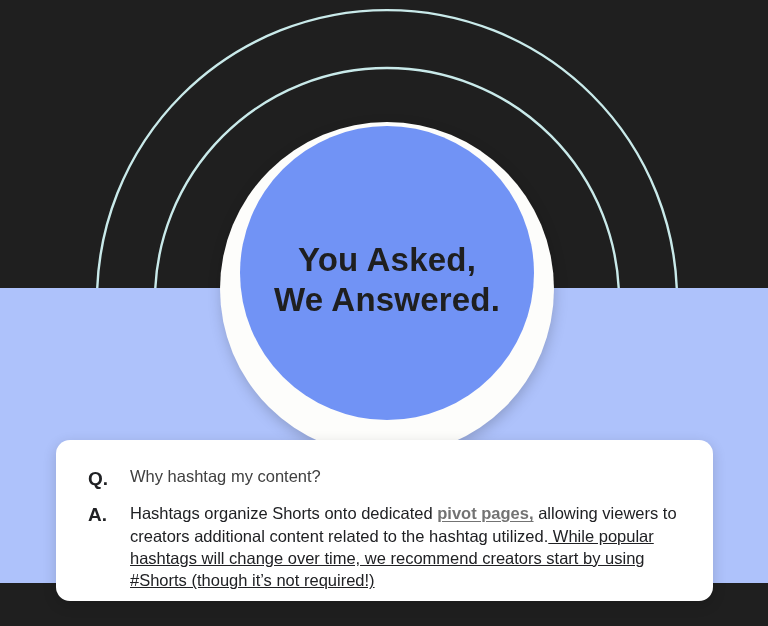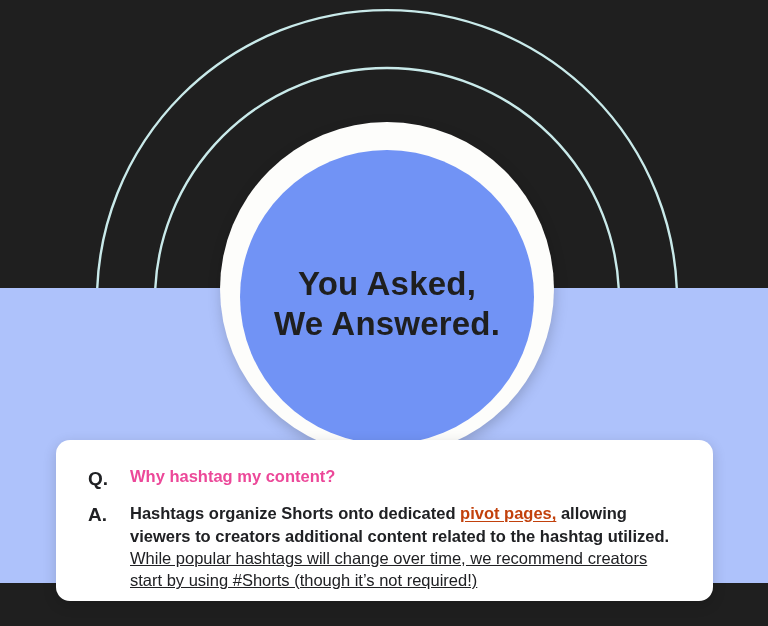--- a/index.html
+++ b/index.html
@@ -57,21 +57,21 @@
   }
   .hero-ring {
     position: absolute;
     left: 220px; top: 122px;
     width: 334px; height: 334px;
     border-radius: 50%;
     background: #fdfdfb;
   }
   .hero-circle {
     position: absolute;
-    left: 240px; top: 150px;
+    left: 240px; top: 126px;
     width: 294px; height: 294px;
     border-radius: 50%;
     background: #7193f5;
     display: flex;
     align-items: center;
     justify-content: center;
   }
   .hero-title {
     color: #1f1f1f;
     font-size: 33px;
@@ -103,33 +103,33 @@
   .faq-marker {
     flex: 0 0 42px;
     font-size: 19px;
     font-weight: 700;
     color: #202124;
     line-height: 1.32;
     padding-left: 2px;
   }
   .faq-question {
     font-size: 16.5px;
-    color: #ec4899;
+    color: #404040;
     line-height: 1.32;
-    font-weight: 700;
+    font-weight: 400;
   }
   .faq-answer {
     font-size: 16.5px;
     color: #202124;
     line-height: 1.36;
   }
-  .faq-answer .lead { font-weight: 700; }
+  .faq-answer .lead { font-weight: 400; }
   .faq-answer .tail { font-weight: 400; text-decoration: underline; }
   .faq-link {
-    color: #c2410c;
+    color: #737373;
     font-weight: 700;
     text-decoration: underline;
     text-underline-offset: 2px;
   }
 </style>
 </head>
 <body>
 
 <div id="stage">
 

